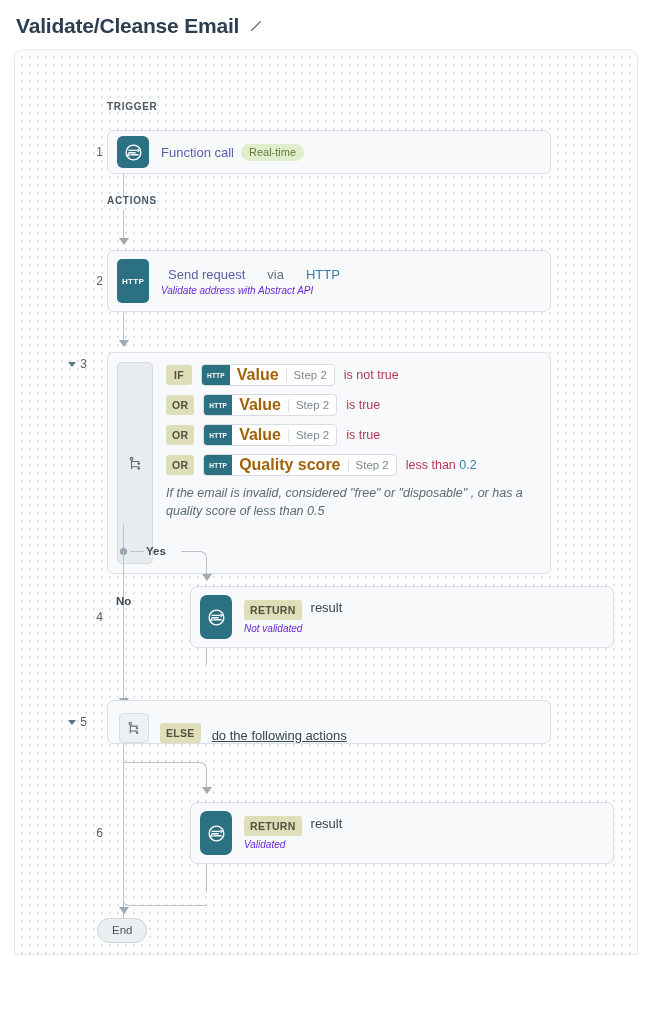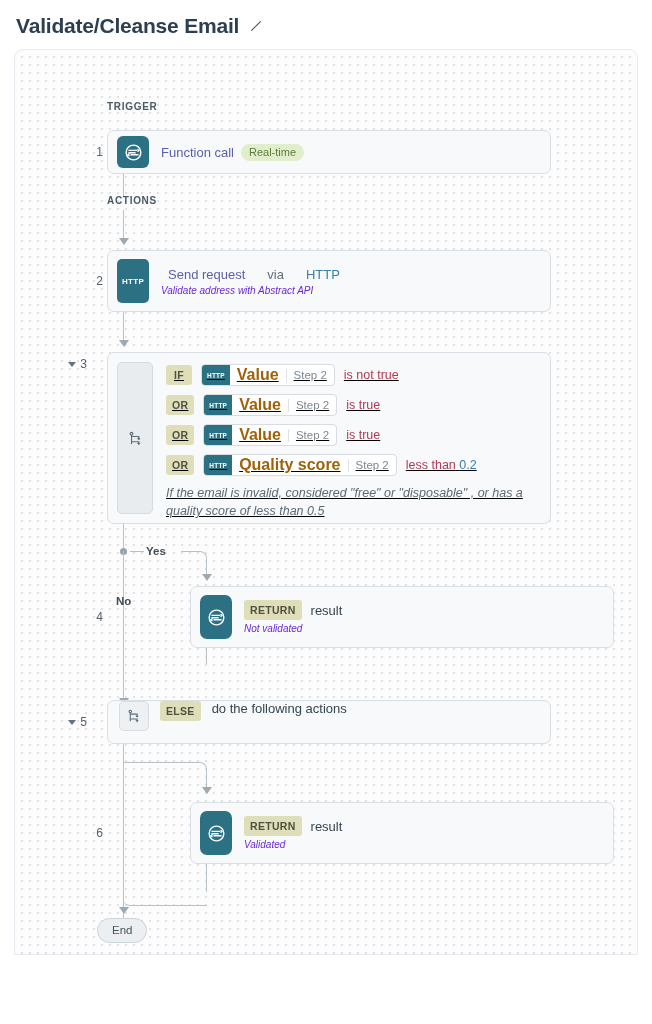--- a/index.html
+++ b/index.html
@@ -164,32 +164,32 @@
     display: flex; align-items: center; padding: 0 7px;
   }
   .op { font-size: 12.5px; color: #b33a54; white-space: nowrap; }
   .op .num { color: #3a7fa8; }
   .cond-note {
     font-size: 12.5px; font-style: italic; color: #5c6a73;
     line-height: 1.45; margin-top: 4px; max-width: 370px;
   }
 
   
-  .else-row { display: flex; align-items: flex-start; gap: 11px; padding-left: 11px; }
+  .else-row { display: flex; align-items: flex-end; gap: 11px; padding-left: 11px; }
   .else-ico {
     width: 30px; height: 30px;
     background: #eef1f3; border: 1px solid #d7dde2; border-radius: 5px;
     display: flex; align-items: center; justify-content: center;
     color: #5d6d78;
   }
   .else-ico svg { width: 16px; height: 16px; display: block; }
-  .else-text { font-size: 13px; color: #37454f; }
-
-  
-  .ret-row { display: flex; align-items: center; gap: 9px; }
+  .else-text { font-size: 13px; color: #37454f; text-decoration: underline; }
+
+  
+  .ret-row { display: flex; align-items: flex-start; gap: 9px; }
 
   
   .conn { position: absolute; background: #b9c2c9; }
   .vline { width: 1.4px; }
   .hline { height: 1.4px; }
   .arrow {
     position: absolute; width: 0; height: 0;
     border-left: 5px solid transparent;
     border-right: 5px solid transparent;
     border-top: 7px solid #9ea9b1;
@@ -285,21 +285,21 @@
     </div>
   </div>
 
   <div class="conn vline" style="left:108px; top:262px; height:30px;"></div>
   <div class="arrow" style="left:104px; top:290px;"></div>
 
   <div class="gutter" style="left:26px; top:302px; height:24px;">
     <span class="chev"></span>
     <span>3</span>
   </div>
-  <div class="block" style="left:92px; top:302px; width:444px; height:172px;text-decoration:underline;">
+  <div class="block" style="left:92px; top:302px; width:444px; height:222px;">
     <div class="cond-rail">
       <svg viewBox="0 0 24 24" fill="none" stroke="currentColor" stroke-width="1.6">
         <circle cx="6.4" cy="5.2" r="1.9"></circle>
         <path d="M6.4 7.1 V20"></path>
         <path d="M6.4 9.2 H16.6 V13"></path>
         <path d="M6.4 16.6 H16.6 V20"></path>
         <path d="M14.9 11.4 l1.7 1.8 1.7 -1.8"></path>
         <path d="M14.9 18.3 l1.7 1.8 1.7 -1.8"></path>
       </svg>
     </div>

